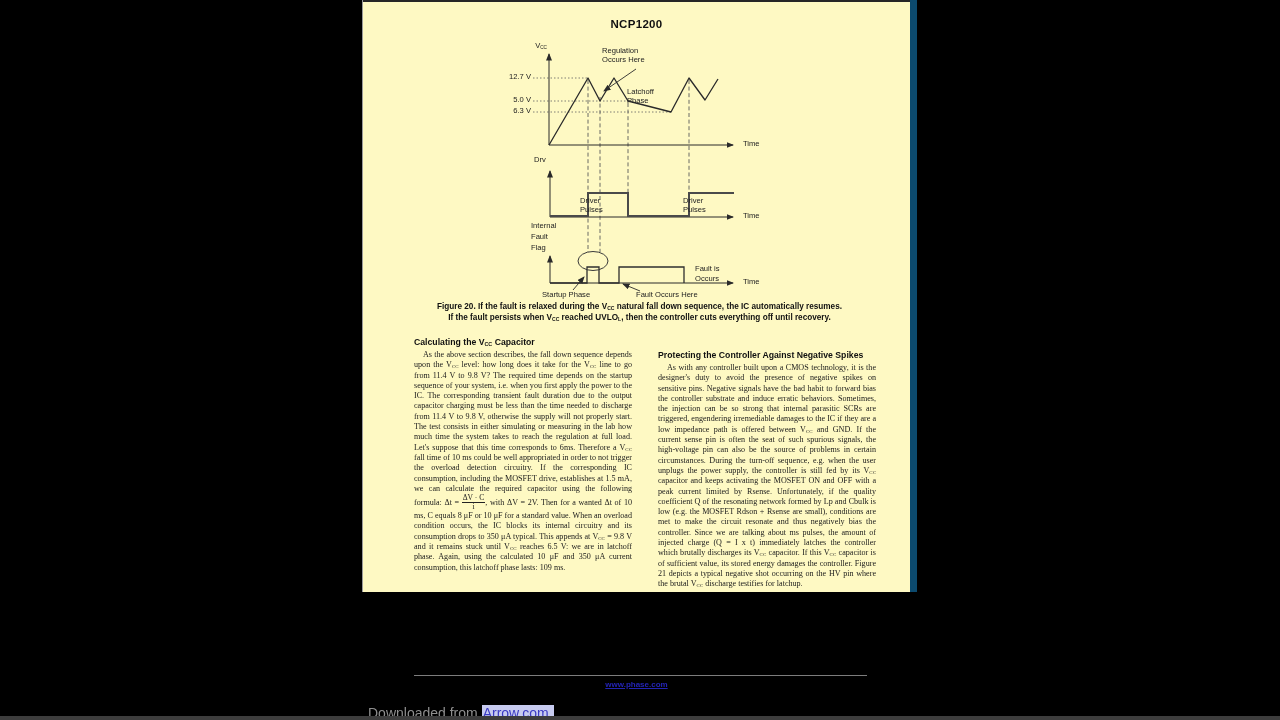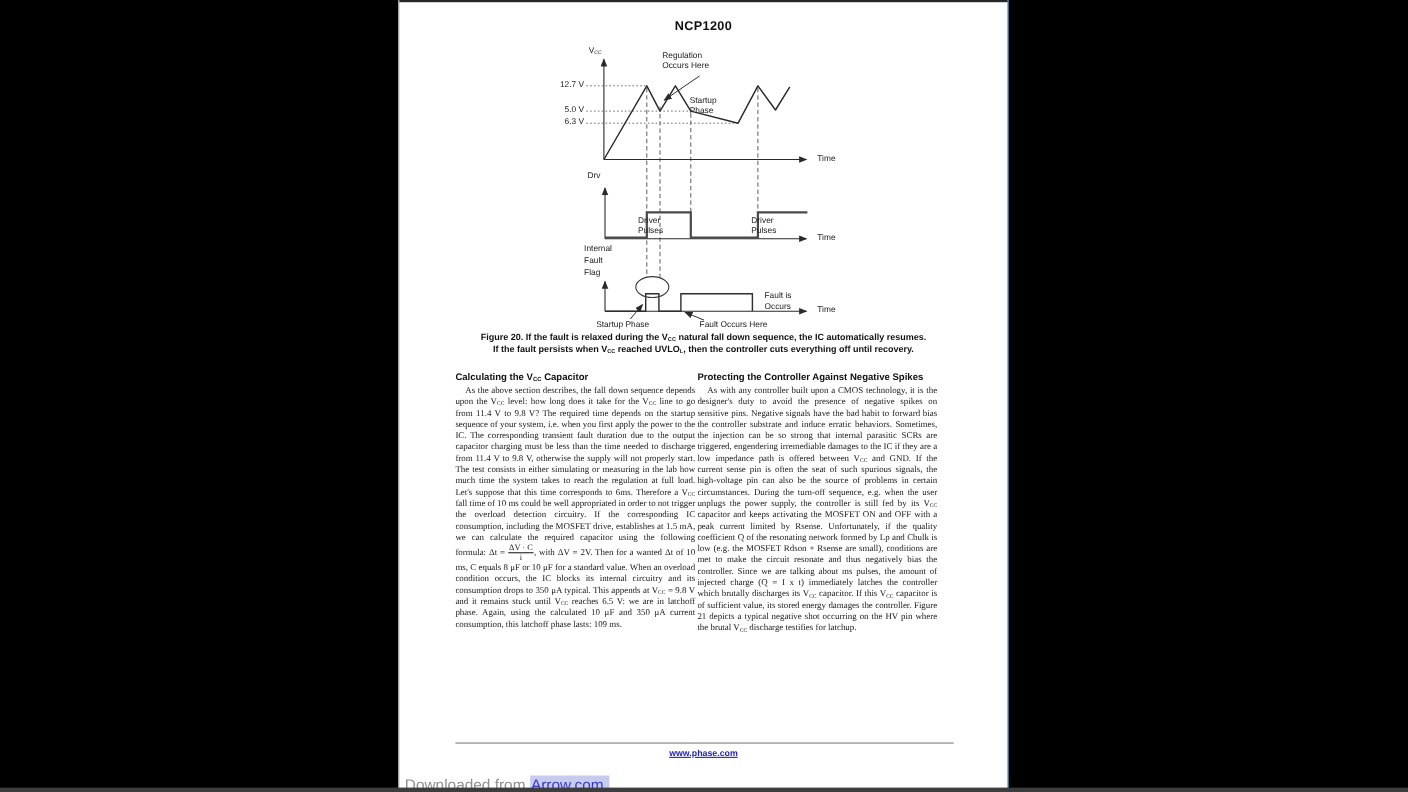--- a/index.html
+++ b/index.html
@@ -2,23 +2,23 @@
 <html><head>
 <meta charset="utf-8">
 <style>
   html,body{margin:0;padding:0;}
   body{
     width:1280px;height:720px;position:relative;overflow:hidden;
     background:#000;
     font-family:"Liberation Sans",sans-serif;
   }
   .page{
-    position:absolute;left:362px;top:0;width:555px;height:720px;
-    background:#ffffff;
-    border-left:1px solid #9a9a9a;border-right:1px solid #0c4a6e;
+    position:absolute;left:362px;top:0;width:555px;height:592px;
+    background:#fef9c3;
+    border-left:1px solid #9a9a9a;border-right:7px solid #0c4a6e;
     box-sizing:border-box;
   }
   .top-edge{position:absolute;left:0;top:0;width:100%;height:2px;background:#262626;}
   .doc-title{
     position:absolute;top:18px;left:0;width:100%;text-align:center;
     font-size:11.5px;font-weight:bold;color:#101010;letter-spacing:.3px;
   }
   
   .fig{position:absolute;left:0;top:0;width:553px;height:332px;}
   .fig svg{position:absolute;left:140px;top:40px;}
@@ -29,21 +29,21 @@
   .flabel.c{text-align:left;}
   .flabel.r{text-align:right;}
   sub{font-size:.62em;line-height:0;vertical-align:-0.25em;letter-spacing:0;}
   .caption{
     position:absolute;left:0;width:100%;text-align:center;
     font-size:8.2px;font-weight:bold;color:#101010;line-height:10.5px;
   }
   
   .col{position:absolute;top:337px;width:218px;}
   .col-left{left:51px;}
-  .col-right{left:271px;}
+  .col-right{left:295px;margin-top:13px;}
   .col h3{
     margin:0 0 3px 0;font-size:8.7px;font-weight:bold;color:#101010;
     font-family:"Liberation Sans",sans-serif;
   }
   .col .body{
     font-family:"Liberation Serif",serif;
     font-size:8.1px;line-height:10.3px;color:#1a1a1a;
     text-align:justify;text-indent:9px;
   }
   .frac{display:inline-block;vertical-align:-0.55em;text-align:center;line-height:1.05;text-indent:0;}
@@ -110,21 +110,21 @@
         <line x1="137" y1="251" x2="120" y2="244" stroke="#2a2a2a" stroke-width="0.9" marker-end="url(#arr)"></line>
       </g>
     </svg>
 
     <div class="flabel r" style="left:160px;top:42px;width:24px;">V<sub>CC</sub></div>
     <div class="flabel r" style="left:128px;top:73px;width:40px;">12.7 V</div>
     <div class="flabel r" style="left:128px;top:96px;width:40px;">5.0 V</div>
     <div class="flabel r" style="left:128px;top:107px;width:40px;">6.3 V</div>
     <div class="flabel c" style="left:239px;top:47px;width:74px;">Regulation
 Occurs Here</div>
-    <div class="flabel c" style="left:264px;top:88px;width:60px;">Startup
+    <div class="flabel c" style="left:264px;top:88px;width:60px;">Latchoff
 Phase</div>
     <div class="flabel" style="left:380px;top:140px;">Time</div>
 
     <div class="flabel" style="left:171px;top:156px;">Drv</div>
     <div class="flabel c" style="left:217px;top:197px;width:58px;">Driver
 Pulses</div>
     <div class="flabel c" style="left:320px;top:197px;width:58px;">Driver
 Pulses</div>
     <div class="flabel" style="left:380px;top:212px;">Time</div>
 

